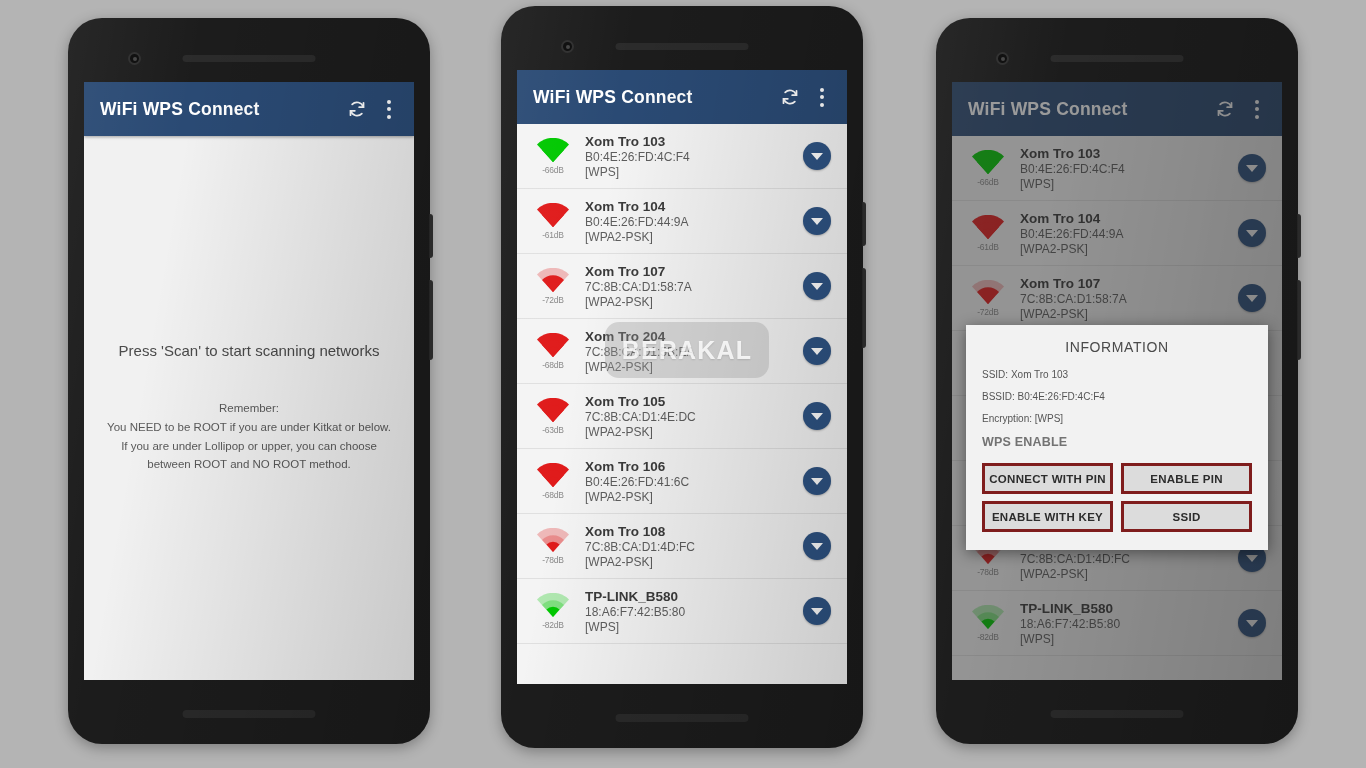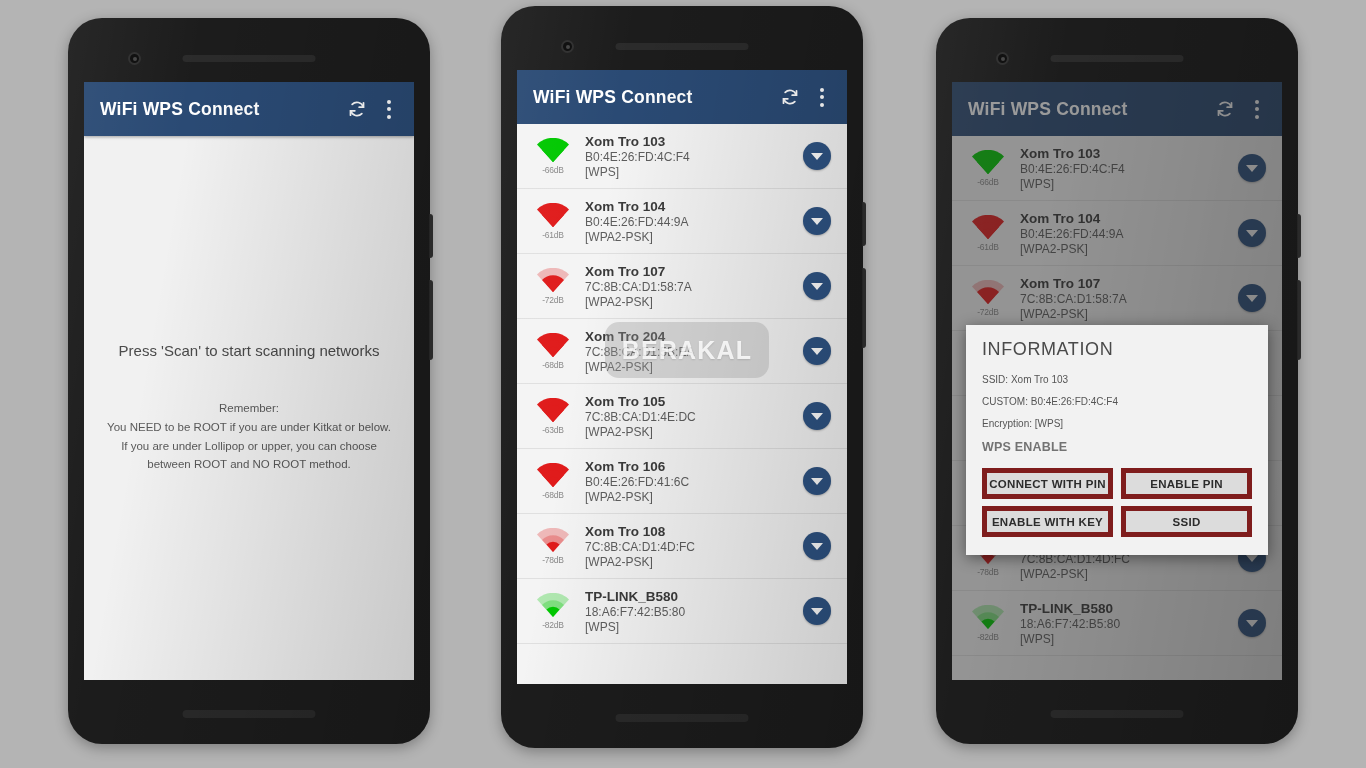--- a/index.html
+++ b/index.html
@@ -275,21 +275,22 @@
     position: absolute;
     left: 14px;
     right: 14px;
     top: 243px;
     background: #f2f2f2;
     z-index: 10;
     padding: 14px 16px 18px 16px;
     box-shadow: 0 3px 14px rgba(0,0,0,0.45);
   }
   .dialog-title {
-    font-size: 18px;
+    text-align: center;
+    font-size: 14px;
     color: #4a4a4a;
     letter-spacing: 0.6px;
     margin-bottom: 14px;
   }
   .dialog-line {
     font-size: 10px;
     color: #555555;
     margin-bottom: 11px;
   }
   .dialog-wps {
@@ -299,21 +300,21 @@
     margin-bottom: 14px;
     letter-spacing: 0.2px;
   }
   .dialog-btns {
     display: grid;
     grid-template-columns: 1fr 1fr;
     gap: 7px 8px;
   }
   .dlg-btn {
     background: #dcdcdc;
-    border: 5px solid #7f1d1d;
+    border: 3px solid #7f1d1d;
     height: 31px;
     display: flex;
     align-items: center;
     justify-content: center;
     font-size: 11.5px;
     font-weight: bold;
     color: #2c2c2c;
     letter-spacing: 0.3px;
     cursor: pointer;
     font-family: "Liberation Sans", sans-serif;
@@ -715,21 +716,21 @@
             <div class="expand-btn">
               <span class="tri"></span>
             </div>
           </div>
         </div>
       <div class="dim"></div>
 
       <div class="dialog">
         <div class="dialog-title">INFORMATION</div>
         <div class="dialog-line">SSID: Xom Tro 103</div>
-        <div class="dialog-line">CUSTOM: B0:4E:26:FD:4C:F4</div>
+        <div class="dialog-line">BSSID: B0:4E:26:FD:4C:F4</div>
         <div class="dialog-line">Encryption: [WPS]</div>
         <div class="dialog-wps">WPS ENABLE</div>
         <div class="dialog-btns">
           <div class="dlg-btn">CONNECT WITH PIN</div>
           <div class="dlg-btn">ENABLE PIN</div>
           <div class="dlg-btn">ENABLE WITH KEY</div>
           <div class="dlg-btn">SSID</div>
         </div>
       </div>
     </div>

